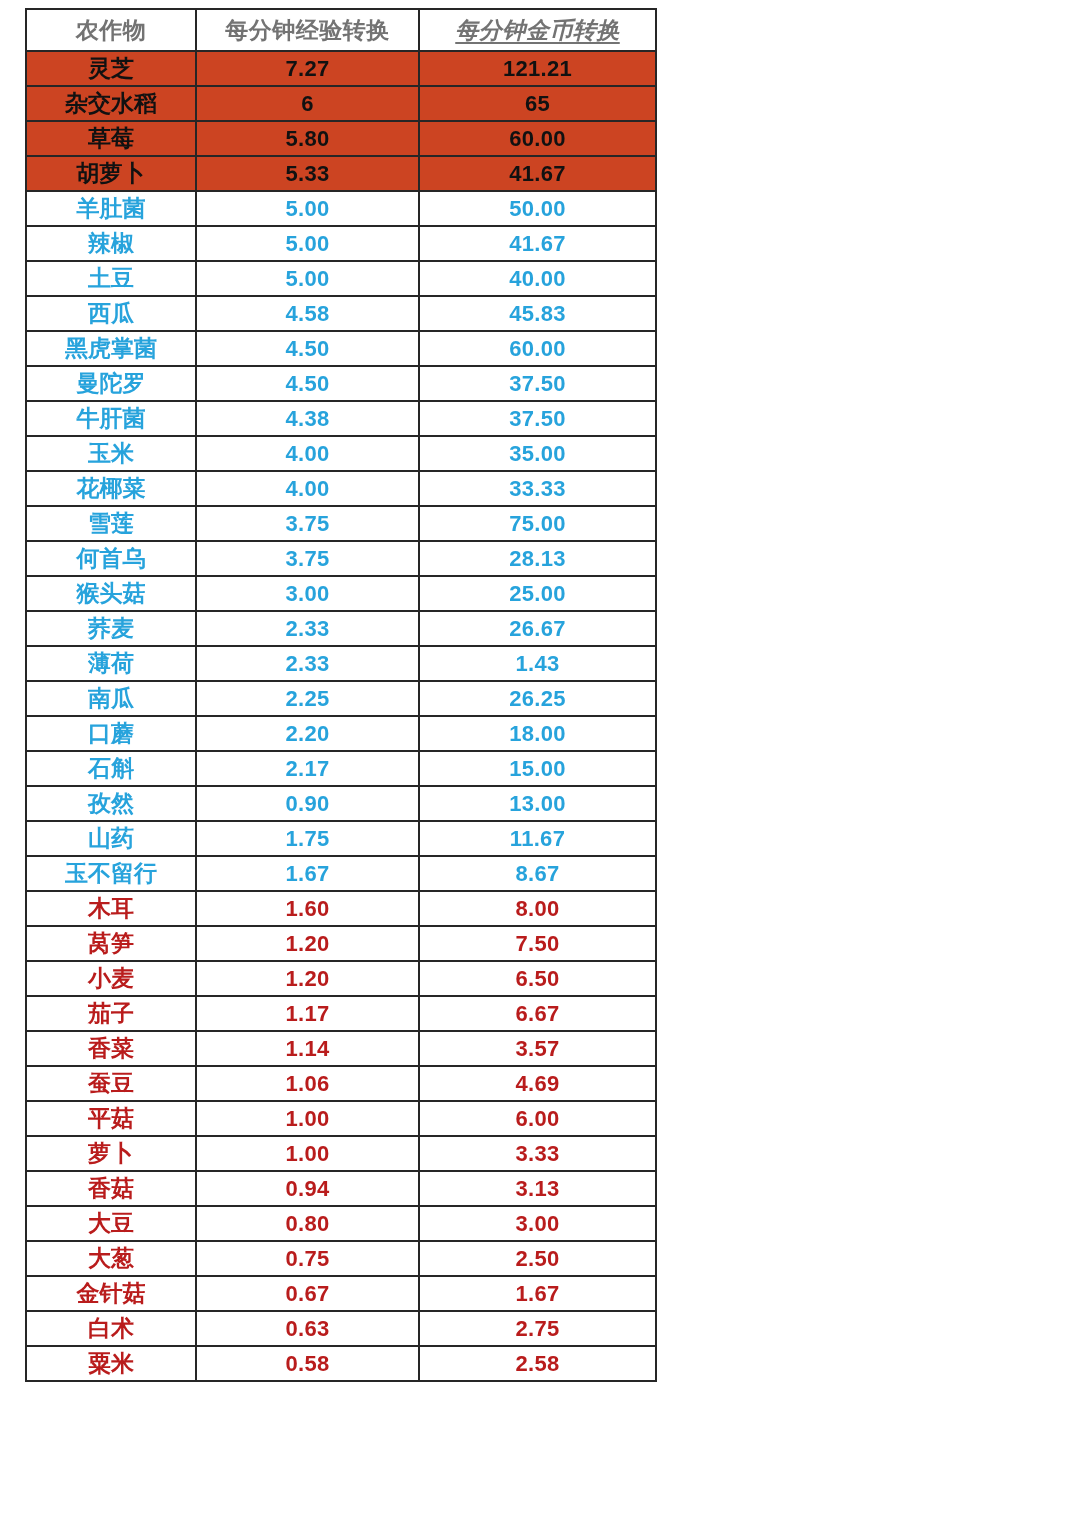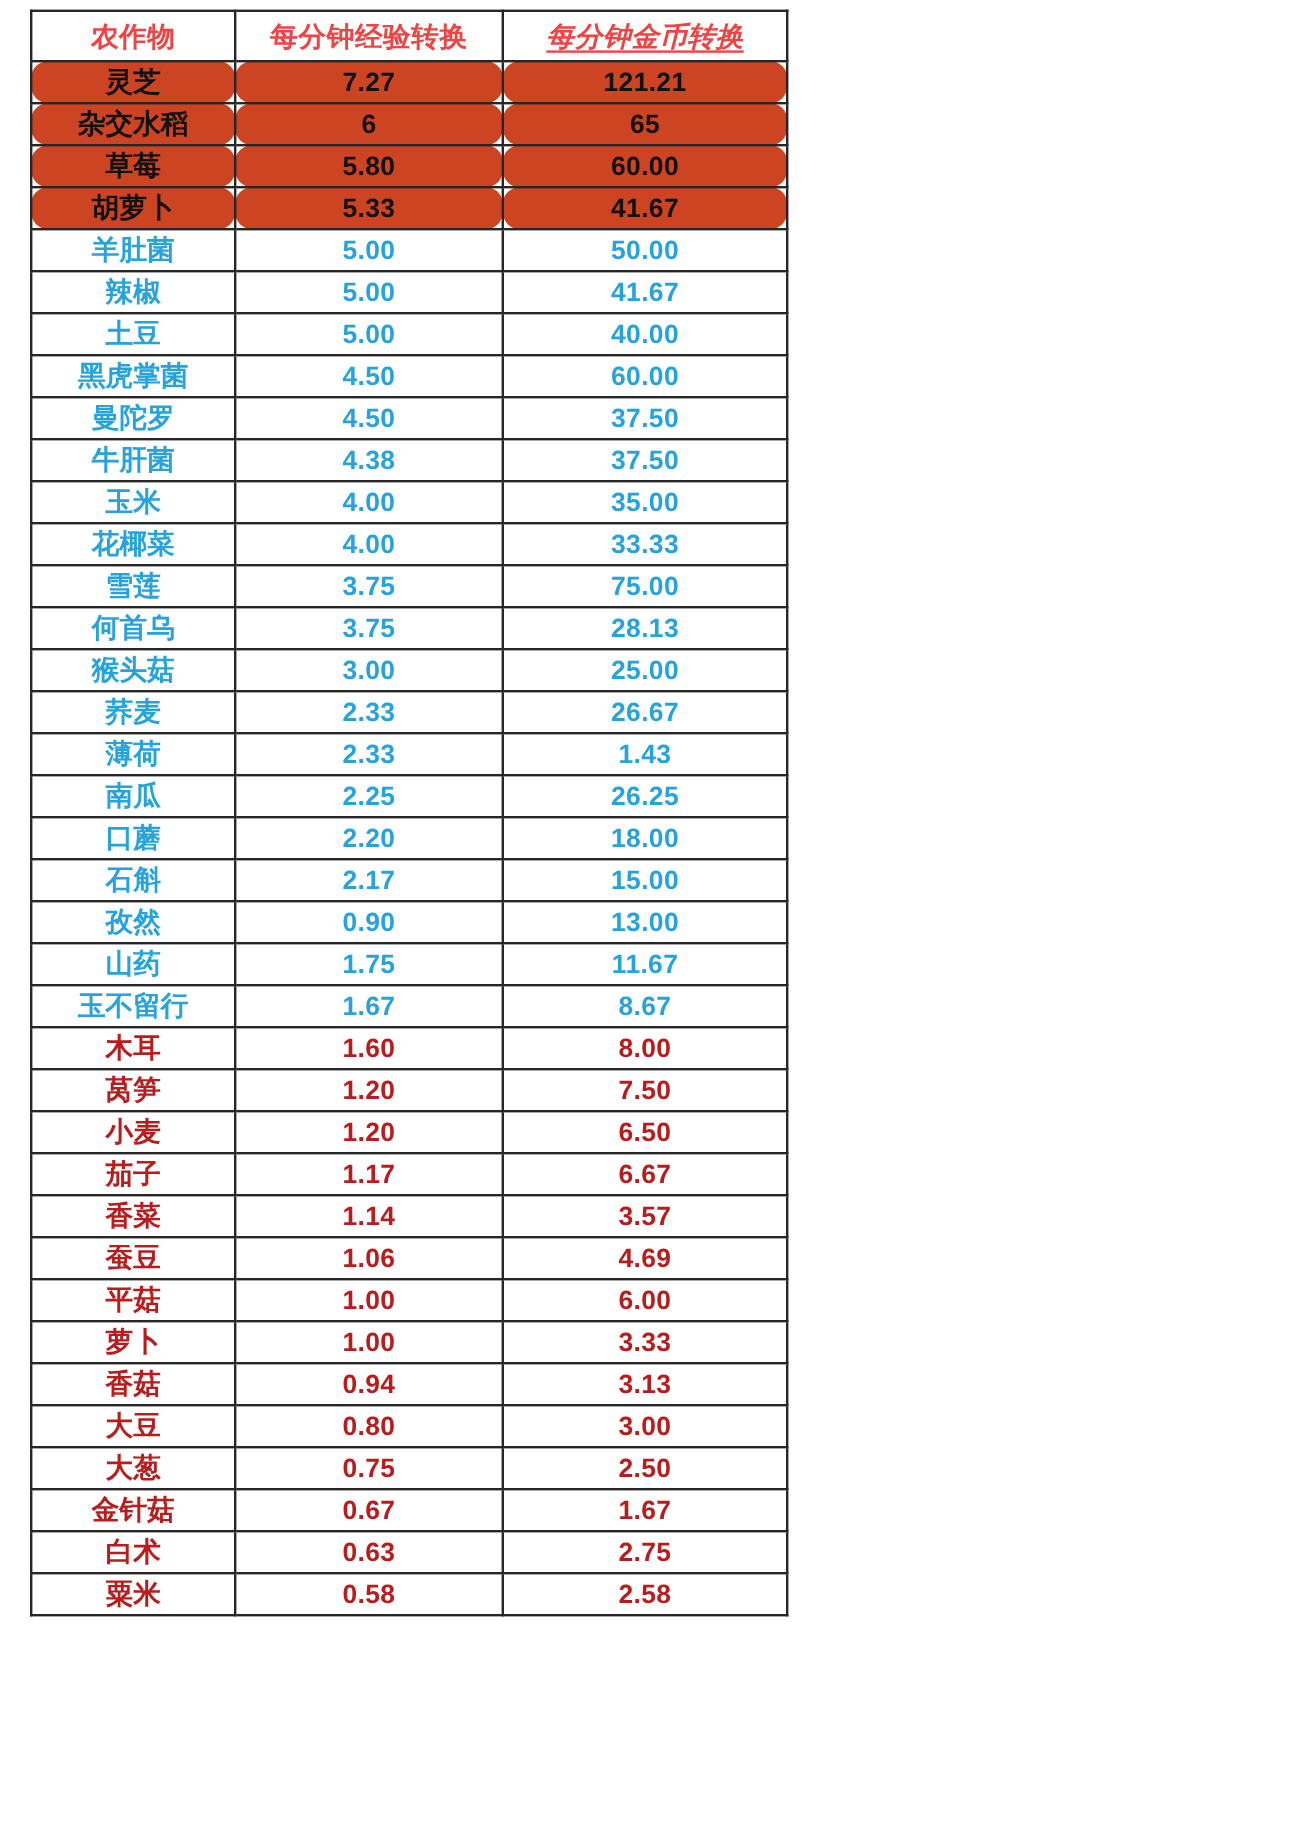--- a/index.html
+++ b/index.html
@@ -36,21 +36,21 @@
     vertical-align: middle;
     padding: 0;
     line-height: 1;
     white-space: nowrap;
   }
 
   
   tr.header-row th {
     height: 40px;
     background: #ffffff;
-    color: #ef4444;
+    color: #737373;
     font-size: 23px;
     font-weight: 700;
     letter-spacing: 0.5px;
   }
   tr.header-row th.gold-head {
     font-style: italic;
     text-decoration: underline;
     text-underline-offset: 4px;
     margin-left: 44px;
   }
@@ -66,21 +66,20 @@
   }
   tbody tr td.cell-num {
     font-size: 22px;
     letter-spacing: 0.3px;
   }
 
   
   tr.tier-top td {
     background: #CC4422;
     color: #111111;
-    border-radius: 14px;
   }
   tr.tier-mid td {
     background: #ffffff;
     color: #27A3DC;
   }
   tr.tier-low td {
     background: #ffffff;
     color: #b91c1c;
   }
 </style>
@@ -131,20 +130,25 @@
           <td class="cell-name">辣椒</td>
           <td class="cell-num">5.00</td>
           <td class="cell-num">41.67</td>
         </tr>
         <tr class="tier-mid">
           <td class="cell-name">土豆</td>
           <td class="cell-num">5.00</td>
           <td class="cell-num">40.00</td>
         </tr>
         <tr class="tier-mid">
+          <td class="cell-name">西瓜</td>
+          <td class="cell-num">4.58</td>
+          <td class="cell-num">45.83</td>
+        </tr>
+        <tr class="tier-mid">
           <td class="cell-name">黑虎掌菌</td>
           <td class="cell-num">4.50</td>
           <td class="cell-num">60.00</td>
         </tr>
         <tr class="tier-mid">
           <td class="cell-name">曼陀罗</td>
           <td class="cell-num">4.50</td>
           <td class="cell-num">37.50</td>
         </tr>
         <tr class="tier-mid">

